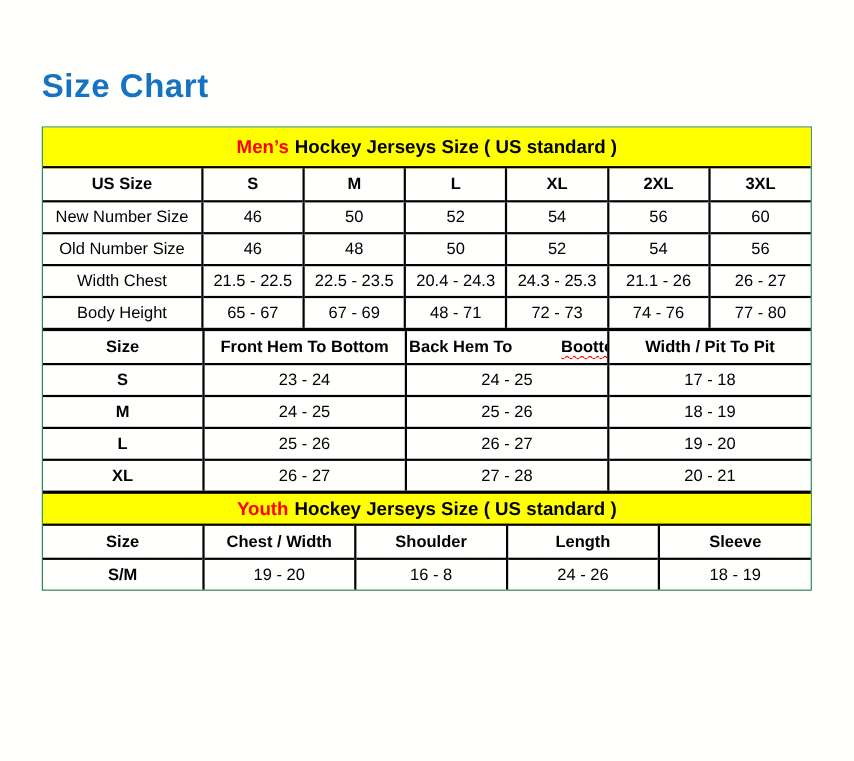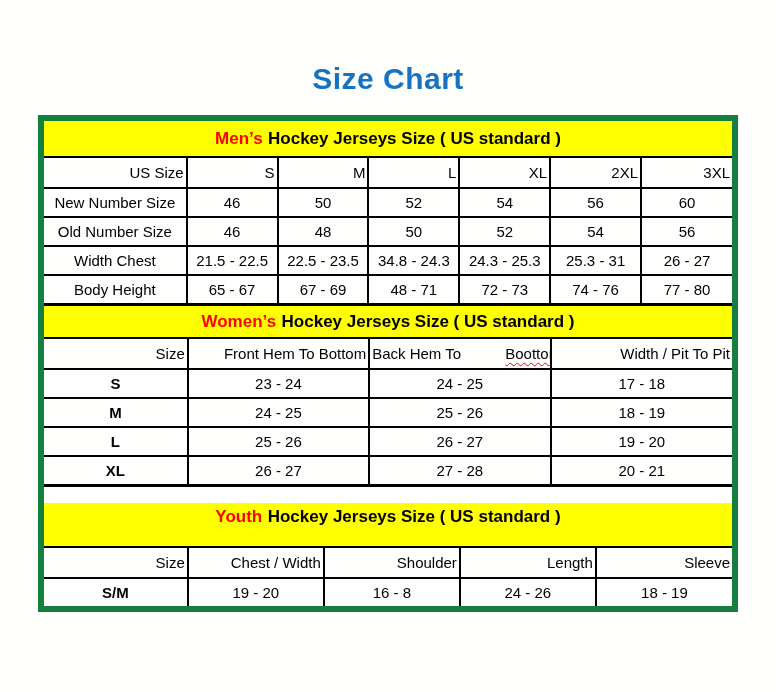--- a/index.html
+++ b/index.html
@@ -5,54 +5,54 @@
   html,body{margin:0;padding:0;}
   body{
     width:776px;height:692px;overflow:hidden;
     background:#FFFFFE;
     font-family:"Liberation Sans","DejaVu Sans",sans-serif;
     color:#000;
   }
   .page{width:700px;margin:0 0 0 38px;}
   .page-title{
     margin:62px 0 20px 0;
-    text-align:center;
+    text-align:left;
     font-size:30px;
     font-weight:bold;
     letter-spacing:0.5px;
     color:#1673C2;
     line-height:1.1;
   }
-  .chart{border:6px solid #15803d;}
+  .chart{border:1px solid #15803d;}
   .chart-section + .chart-section{border-top:3px solid #000;}
   .band{
     background:#FFFF00;
     border-bottom:2px solid #000;
     text-align:center;
     font-weight:bold;
     font-size:17px;
     padding:8px 0 7px 0;
     line-height:1.15;
   }
   .chart-section:nth-child(2) .band{padding:6px 0 6px 0;}
-  .chart-section:nth-child(3) .band{padding:4px 0 19px 0;margin-top:16px;}
+  .chart-section:nth-child(3) .band{padding:4px 0 4px 0;}
   .band .accent{color:#FF0000;margin-right:0.32em;}
   table.tbl{
     width:100%;
     border-collapse:collapse;
     table-layout:fixed;
   }
   .tbl th,.tbl td{
     text-align:center;
     vertical-align:middle;
     padding:0 2px;
     overflow:hidden;
     white-space:nowrap;
   }
-  .tbl th{height:29px;font-size:15px;font-weight:normal;text-align:right;}
+  .tbl th{height:29px;font-size:15px;font-weight:bold;}
   .tbl td{height:27px;font-size:15px;font-weight:normal;}
   .tbl th + th,.tbl td + td{border-left:2px solid #000;}
   .tbl tbody tr td{border-top:2px solid #000;}
   .tbl td:first-child{font-weight:bold;}
   .tbl-men td:first-child{font-weight:normal;}
   
   .tbl-men col{width:13.21%;}   .tbl-men col.c0{width:20.74%;}
   .tbl-women col{width:26.37%;} .tbl-women col.c0{width:20.9%;}
   .tbl-youth col{width:19.78%;} .tbl-youth col.c0{width:20.9%;}
   .squiggle{
@@ -114,42 +114,39 @@
               <td>48</td>
               <td>50</td>
               <td>52</td>
               <td>54</td>
               <td>56</td>
             </tr>
             <tr>
               <td>Width Chest</td>
               <td>21.5 - 22.5</td>
               <td>22.5 - 23.5</td>
-              <td>34.8 - 24.3</td>
+              <td>20.4 - 24.3</td>
               <td>24.3 - 25.3</td>
-              <td>25.3 - 31</td>
+              <td>21.1 - 26</td>
               <td>26 - 27</td>
             </tr>
             <tr>
               <td>Body Height</td>
               <td>65 - 67</td>
               <td>67 - 69</td>
               <td>48 - 71</td>
               <td>72 - 73</td>
               <td>74 - 76</td>
               <td>77 - 80</td>
             </tr>
           </tbody>
         </table>
     </section>
 
     <section class="chart-section">
-      <div class="band">
-        <span class="accent">Women’s</span><span>Hockey Jerseys Size ( US standard )</span>
-      </div>
       <table class="tbl tbl-women">
           <colgroup>
             <col class="c0">
             <col class="c1">
             <col class="c2">
             <col class="c3">
           </colgroup>
           <thead>
             <tr>
               <th>Size</th>

